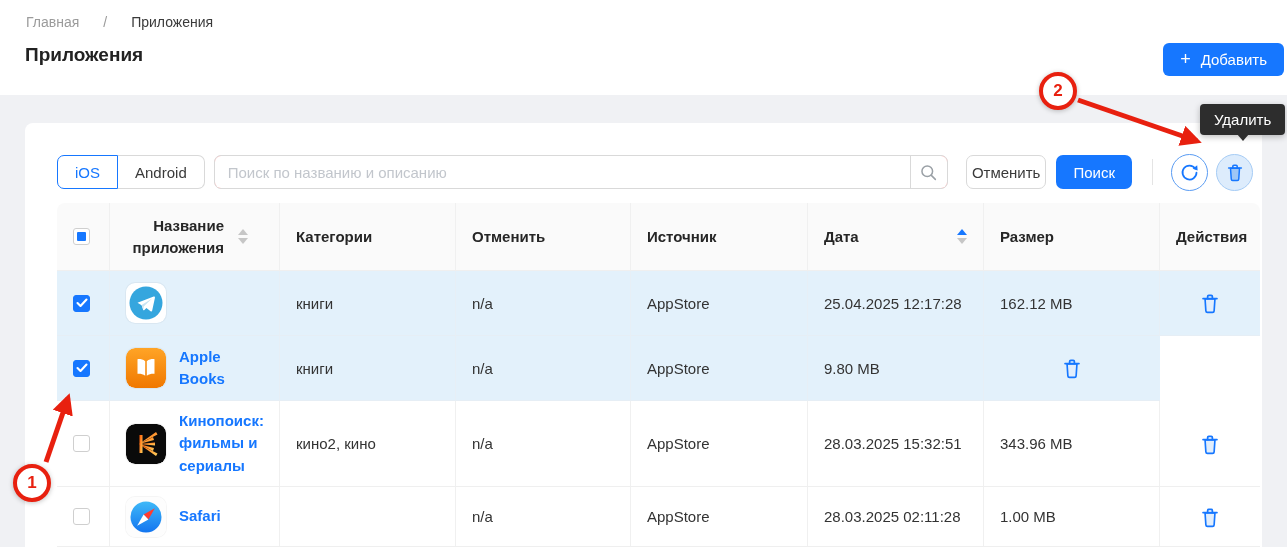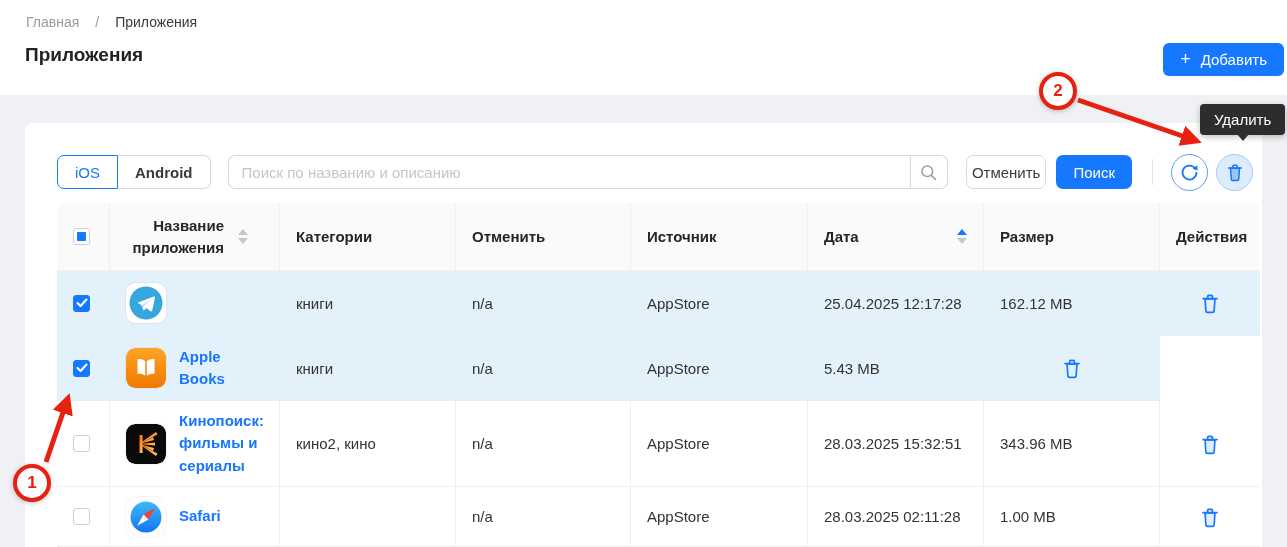--- a/index.html
+++ b/index.html
@@ -3,21 +3,21 @@
 <meta charset="utf-8">
 <style>
   * { margin:0; padding:0; box-sizing:border-box; }
   html,body { width:1287px; height:547px; overflow:hidden; }
   body {
     font-family:"Liberation Sans", sans-serif;
     background:#ffffff; position:relative; color:#333;
   }
 
   
-  .breadcrumb { position:absolute; left:26px; top:14px; font-size:14px; color:#9b9b9b; display:flex; gap:16px; }
+  .breadcrumb { position:absolute; left:26px; top:14px; font-size:14px; color:#9b9b9b; display:flex; gap:24px; }
   .breadcrumb .crumb-current { color:#3a3a3a; }
   .page-title { position:absolute; left:25px; top:44px; font-size:19px; font-weight:700; color:#222; }
   .add-btn {
     position:absolute; top:43px; right:3px; height:33px; padding:0 17px;
     background:#1677ff; color:#fff; border:none; border-radius:6px;
     font-size:15px; display:flex; align-items:center; gap:10px; cursor:pointer;
     font-family:inherit;
   }
   .add-btn .plus { font-size:18px; font-weight:400; line-height:1; margin-top:-2px; }
 
@@ -26,25 +26,25 @@
   .card { position:absolute; top:123px; left:25px; width:1237px; height:460px; background:#fff; border-radius:8px 8px 0 0; }
 
   
   .toolbar { position:absolute; top:31px; left:32px; right:9px; height:36px; display:flex; align-items:center; }
   .seg { display:flex; height:34px; }
   .seg-btn {
     border:1px solid #d9d9d9; background:#fff; font-size:15px; color:#3a3a3a;
     padding:0 17px; display:flex; align-items:center; cursor:pointer; font-family:inherit;
   }
   .seg-btn.first { border-radius:7px 0 0 7px; }
-  .seg-btn.last  { border-radius:0 7px 7px 0; border-left:none;font-weight:bold; }
+  .seg-btn.last  { border-radius:0 7px 7px 0; border-left:none; }
   .seg-btn.active { border:1px solid #1677ff; color:#1677ff; }
 
   .search-wrap {
-    flex:1; margin-left:17px; height:34px; border:1px solid #d9d9d9; border-radius:7px;
+    flex:1; margin-left:9px; height:34px; border:1px solid #d9d9d9; border-radius:7px;
     display:flex; align-items:center; background:#fca5a5; overflow:hidden;
   }
   .search-wrap input {
     flex:1; border:none; outline:none; height:100%; padding:0 13px; font-size:15px;
     color:#333; font-family:inherit;
   }
   .search-wrap input::placeholder { color:#c2c6cc; }
   .search-icon-btn { width:37px; height:100%; border:none; border-left:1px solid #d9d9d9; background:#fff; display:flex; align-items:center; justify-content:center; cursor:pointer; }
 
   .btn-cancel {
@@ -298,21 +298,21 @@
         </div>
       <div class="cell">
         <svg class="appicon">
             <use href="#i-books"></use>
           </svg>
         <a class="applink">Apple Books</a>
       </div>
       <div class="cell">книги</div>
       <div class="cell">n/a</div>
       <div class="cell">AppStore</div>
-      <div class="cell">5.43 MB</div>
+      <div class="cell">9.80 MB</div>
       <div class="cell c-actions">
           <span class="trash-action">
             <svg width="22" height="24">
               <use href="#i-trash"></use>
             </svg>
           </span>
         </div>
     </div>
 
     <div class="trow" style="height:86px">

